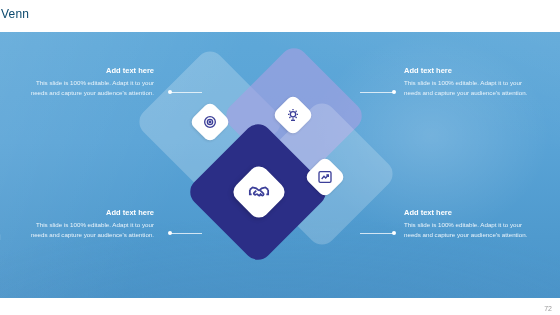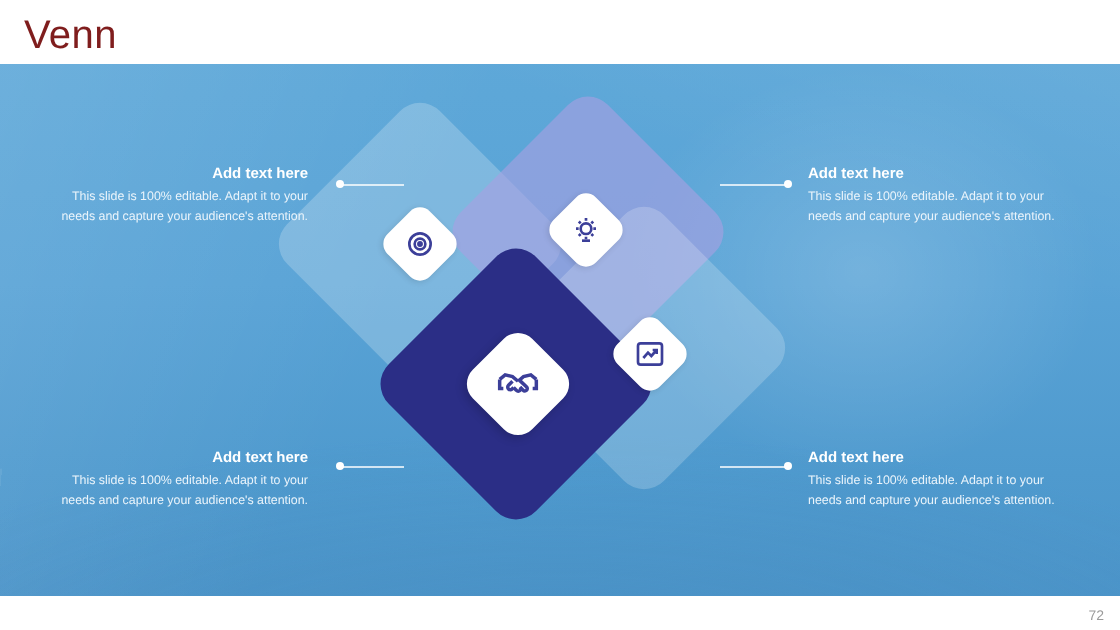--- a/index.html
+++ b/index.html
@@ -38,22 +38,22 @@
     position:absolute;left:54%;top:8%;width:46%;height:70%;
     background:radial-gradient(ellipse at center, rgba(255,255,255,.16) 0%, rgba(255,255,255,0) 65%);
   }
 
   
   .header-band{
     position:absolute;left:0;top:0;width:100%;height:32px;
     background:#ffffff;
   }
   .header-title{
-    position:absolute;left:12px;top:7px;
-    font-size:20px;color:#7f1d1d;letter-spacing:.2px;
+    position:absolute;left:1px;top:7px;
+    font-size:12px;color:#0c4a6e;letter-spacing:.2px;
   }
 
   
   .footer-band{
     position:absolute;left:0;bottom:0;width:100%;height:17px;background:#ffffff;
   }
   .page-num{
     position:absolute;right:8px;bottom:3px;
     font-size:7px;color:#9a9a9a;
   }
@@ -87,21 +87,21 @@
     position:absolute;left:88px;top:119px;width:42px;height:42px;border-radius:10px;
     background:#ffffff;transform:rotate(45deg);
     display:flex;align-items:center;justify-content:center;
     box-shadow:0 2px 5px rgba(0,0,0,.18);
   }
   .badge-big > span{transform:rotate(-45deg);display:block;line-height:0;}
 
   
   .tb{position:absolute;width:132px;}
   .tb .t-title{
-    font-size:7.5px;font-weight:bold;color:#ffffff;margin:16px 0 3px 0;line-height:1.2;
+    font-size:7.5px;font-weight:bold;color:#ffffff;margin:0 0 3px 0;line-height:1.2;
   }
   .tb .t-body{
     font-size:6.2px;color:#eaf4fb;line-height:1.55;margin:0;
   }
   .tb.right-align{text-align:right;}
   .tb.left-align{text-align:left;}
 
   .tb-1{ left:22px;  top:66px; }
   .tb-2{ left:404px; top:66px; }
   .tb-3{ left:22px;  top:208px; }

